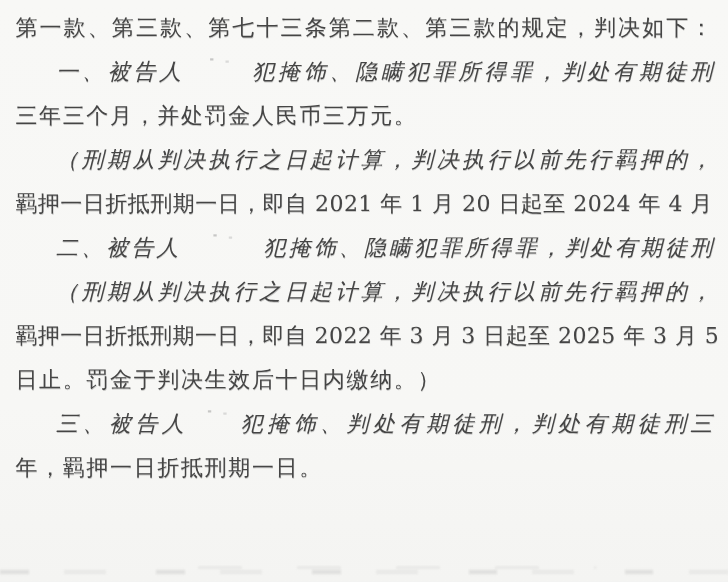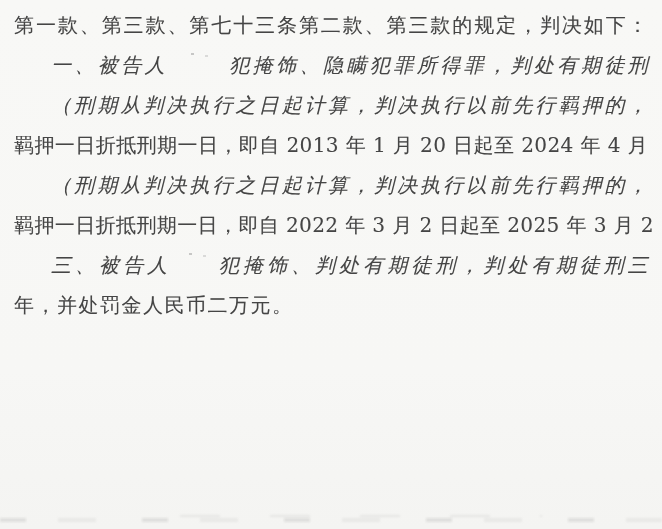--- a/index.html
+++ b/index.html
@@ -85,22 +85,25 @@
     pointer-events: none;
   }
 </style>
 </head>
 <body>
 
 <div class="page">
   <div id="text-body">
       <div class="line justify"><span>第一款、第三款、第七十三条第二款、第三款的规定，判决如下：</span></div>
       <div class="line justify indent"><span>一、被告人</span><span class="gap" style="width: 58px;"></span><span>犯掩饰、隐瞒犯罪所得罪，判处有期徒刑</span></div>
+      <div class="line"><span>三年三个月，并处罚金人民币三万元。</span></div>
       <div class="line justify indent"><span>（刑期从判决执行之日起计算，判决执行以前先行羁押的，</span></div>
-      <div class="line justify"><span>羁押一日折抵刑期一日，即自 2013 年 1 月 20 日起至 2024 年 4 月</span></div>
+      <div class="line justify"><span>羁押一日折抵刑期一日，即自 2021 年 1 月 20 日起至 2024 年 4 月</span></div>
+      <div class="line justify indent"><span>二、被告人</span><span class="gap" style="width: 72px;"></span><span>犯掩饰、隐瞒犯罪所得罪，判处有期徒刑</span></div>
       <div class="line justify indent"><span>（刑期从判决执行之日起计算，判决执行以前先行羁押的，</span></div>
-      <div class="line justify"><span>羁押一日折抵刑期一日，即自 2022 年 3 月 2 日起至 2025 年 3 月 2</span></div>
+      <div class="line justify"><span>羁押一日折抵刑期一日，即自 2022 年 3 月 3 日起至 2025 年 3 月 5</span></div>
+      <div class="line"><span>日止。罚金于判决生效后十日内缴纳。）</span></div>
       <div class="line justify indent"><span>三、被告人</span><span class="gap" style="width: 44px;"></span><span>犯掩饰、判处有期徒刑，判处有期徒刑三</span></div>
-      <div class="line"><span>年，并处罚金人民币二万元。</span></div>
+      <div class="line"><span>年，羁押一日折抵刑期一日。</span></div>
     </div>
   <div class="smudge-bottom"></div>
   <div class="smudge-bottom2"></div>
 </div>
 
 </body></html>

